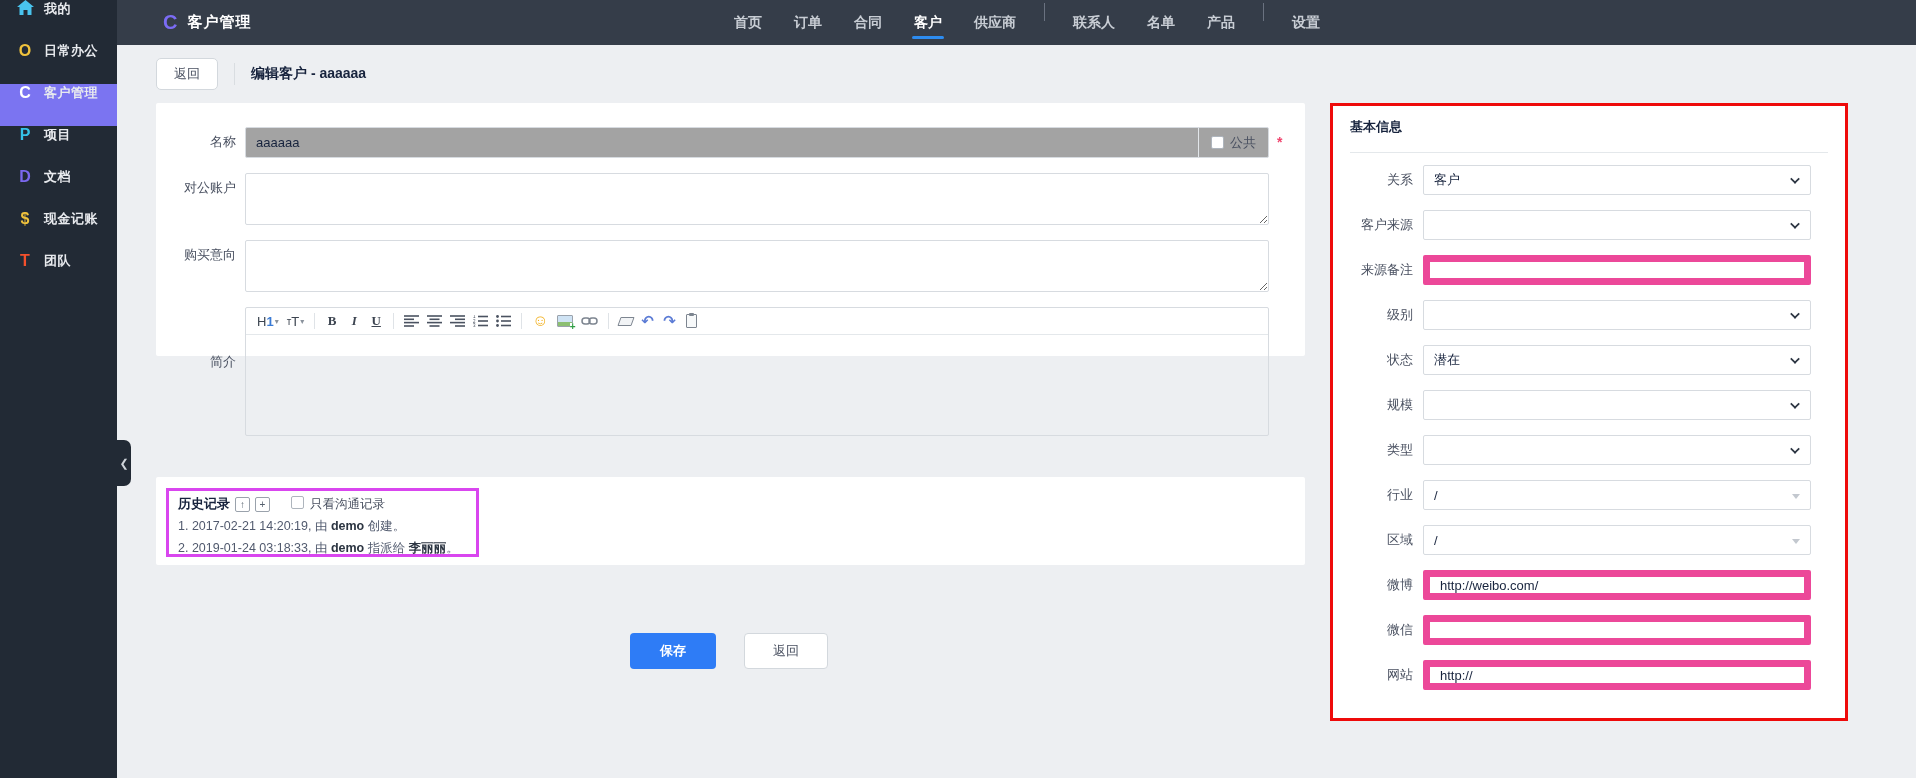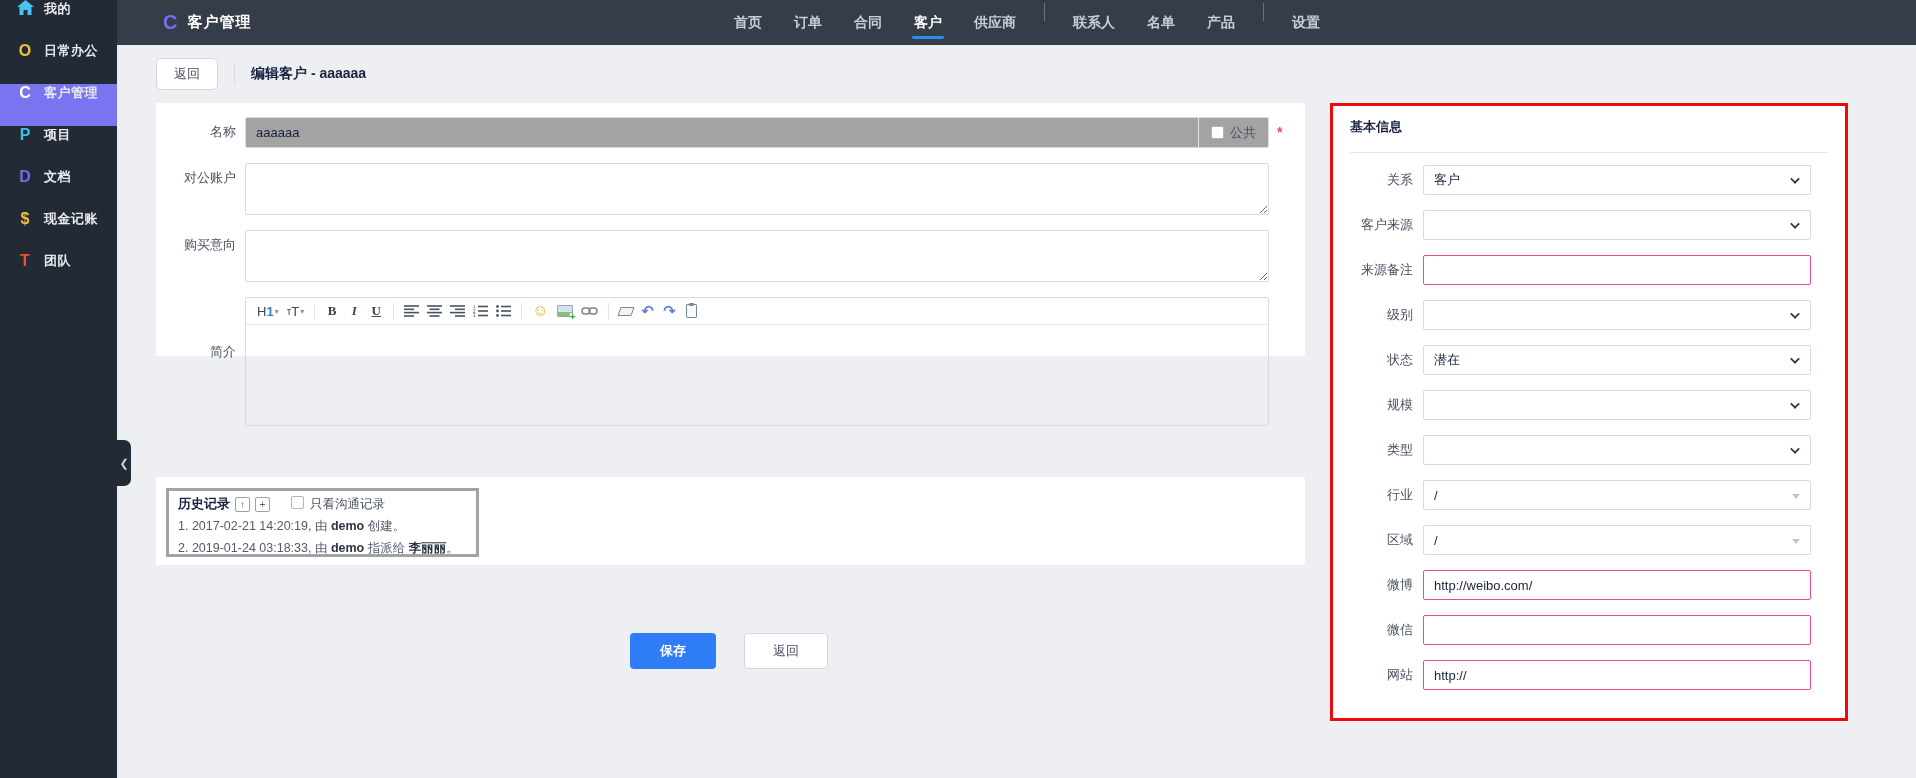--- a/index.html
+++ b/index.html
@@ -35,21 +35,21 @@
 
   
   .main { position:absolute; left:117px; top:45px; right:0; bottom:0; background:#edeff2; }
   .page-header { position:absolute; left:39px; top:13px; display:flex; align-items:center; }
   .btn-back-top { background:#fff; border:1px solid #d3d8dd; border-radius:5px;
     color:#495060; font-size:13px; padding:6px 17px; cursor:pointer; }
   .ph-divider { width:1px; height:22px; background:#d9dde1; margin:0 16px; }
   .page-title { font-size:14px; font-weight:bold; color:#17233d; }
 
   .card { position:absolute; background:#fff; border-radius:2px; }
-  .form-card { left:39px; top:58px; width:1149px; height:253px; padding-top:14px; }
+  .form-card { left:39px; top:58px; width:1149px; height:253px; padding-top:24px; }
   .f-row { display:flex; align-items:flex-start; margin:0 0 15px 0; }
   .f-label { width:89px; text-align:right; padding-right:9px; font-size:13px;
     color:#495060; line-height:30px; flex:none; }
   .name-group { display:flex; width:1024px; border:1px solid #d7dbe0; border-radius:2px;
     background:#a3a3a3; height:31px; }
   .name-input { flex:1; border:none; outline:none; font-size:13px; color:#17233d;
     padding:0 10px; background:transparent; font-family:inherit; }
   .name-addon { display:flex; align-items:center; gap:6px; padding:0 12px;
     border-left:1px solid #e2e6ea; font-size:13px; color:#495060; }
   .checkbox { width:13px; height:13px; border:1px solid #aeb5bd; border-radius:2px;
@@ -82,21 +82,21 @@
     transform:skewX(-20deg); background:#f2f4f6; }
   .paste-ic { position:relative; width:11px; height:14px; border:1px solid #7d8590;
     border-radius:1px; background:#f7f9fa; }
   .paste-ic::before { content:""; position:absolute; left:2px; top:-2px; width:5px;
     height:3px; background:#7d8590; border-radius:1px; }
   .editor-body { height:100px; cursor:text; }
 
   
   .history-card { left:39px; top:432px; width:1149px; height:88px; }
   .history-box { position:absolute; left:10px; top:11px; width:313px; height:69px;
-    border:3px solid #a3a3a3; padding:4px 9px; background:#fff; }
+    border:3px solid #d946ef; padding:4px 9px; background:#fff; }
   .h-titlerow { display:flex; align-items:center; gap:5px; }
   .h-title { font-size:13px; font-weight:bold; color:#17233d; }
   .mini-btn { width:15px; height:15px; border:1px solid #9aa2ac; border-radius:2px;
     font-size:10px; color:#55606d; display:inline-flex; align-items:center;
     justify-content:center; cursor:pointer; background:#fff; }
   .h-filter { display:flex; align-items:flex-start; gap:6px; margin-left:16px;
     font-size:12.5px; color:#495060; }
   .h-entry { font-size:12.5px; color:#515a6e; margin-top:5px; }
   .h-entry b { color:#2c3542; }
 
@@ -119,21 +119,21 @@
   .p-select,.p-cascader { position:relative; width:388px; height:30px;
     border:1px solid #d7dbe0; border-radius:2px; background:#fff; display:flex;
     align-items:center; padding:0 26px 0 10px; font-size:13px; color:#17233d;
     cursor:pointer; }
   .chev { position:absolute; right:11px; top:9px; width:8px; height:8px;
     border-right:2px solid #2c3542; border-bottom:2px solid #2c3542;
     transform:rotate(45deg) scale(.85); }
   .tri { position:absolute; right:10px; top:13px; width:0; height:0;
     border-left:4px solid transparent; border-right:4px solid transparent;
     border-top:5px solid #c3c8cf; }
-  .p-input { width:388px; height:30px; border:1px solid #ec4899; border-radius:2px;
+  .p-input { width:388px; height:30px; border:7px solid #ec4899; border-radius:2px;
     font-size:13px; color:#17233d; padding:0 10px; outline:none; font-family:inherit; }
 
   svg.lines { display:block; }
 </style>
 </head>
 <body>
 
 <aside class="sidebar">
   <div class="side-item">
     <span class="side-icon" style="color: rgb(73, 195, 238);">

